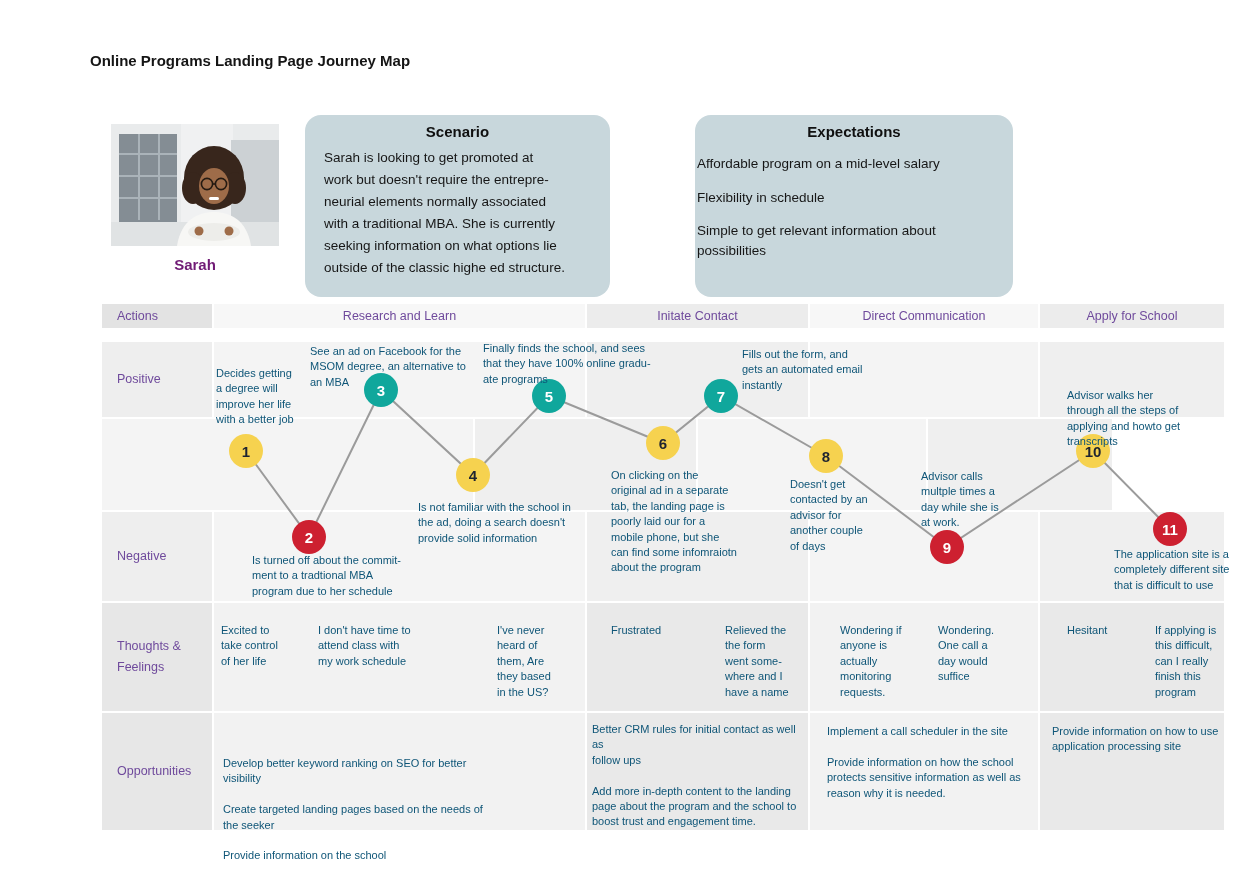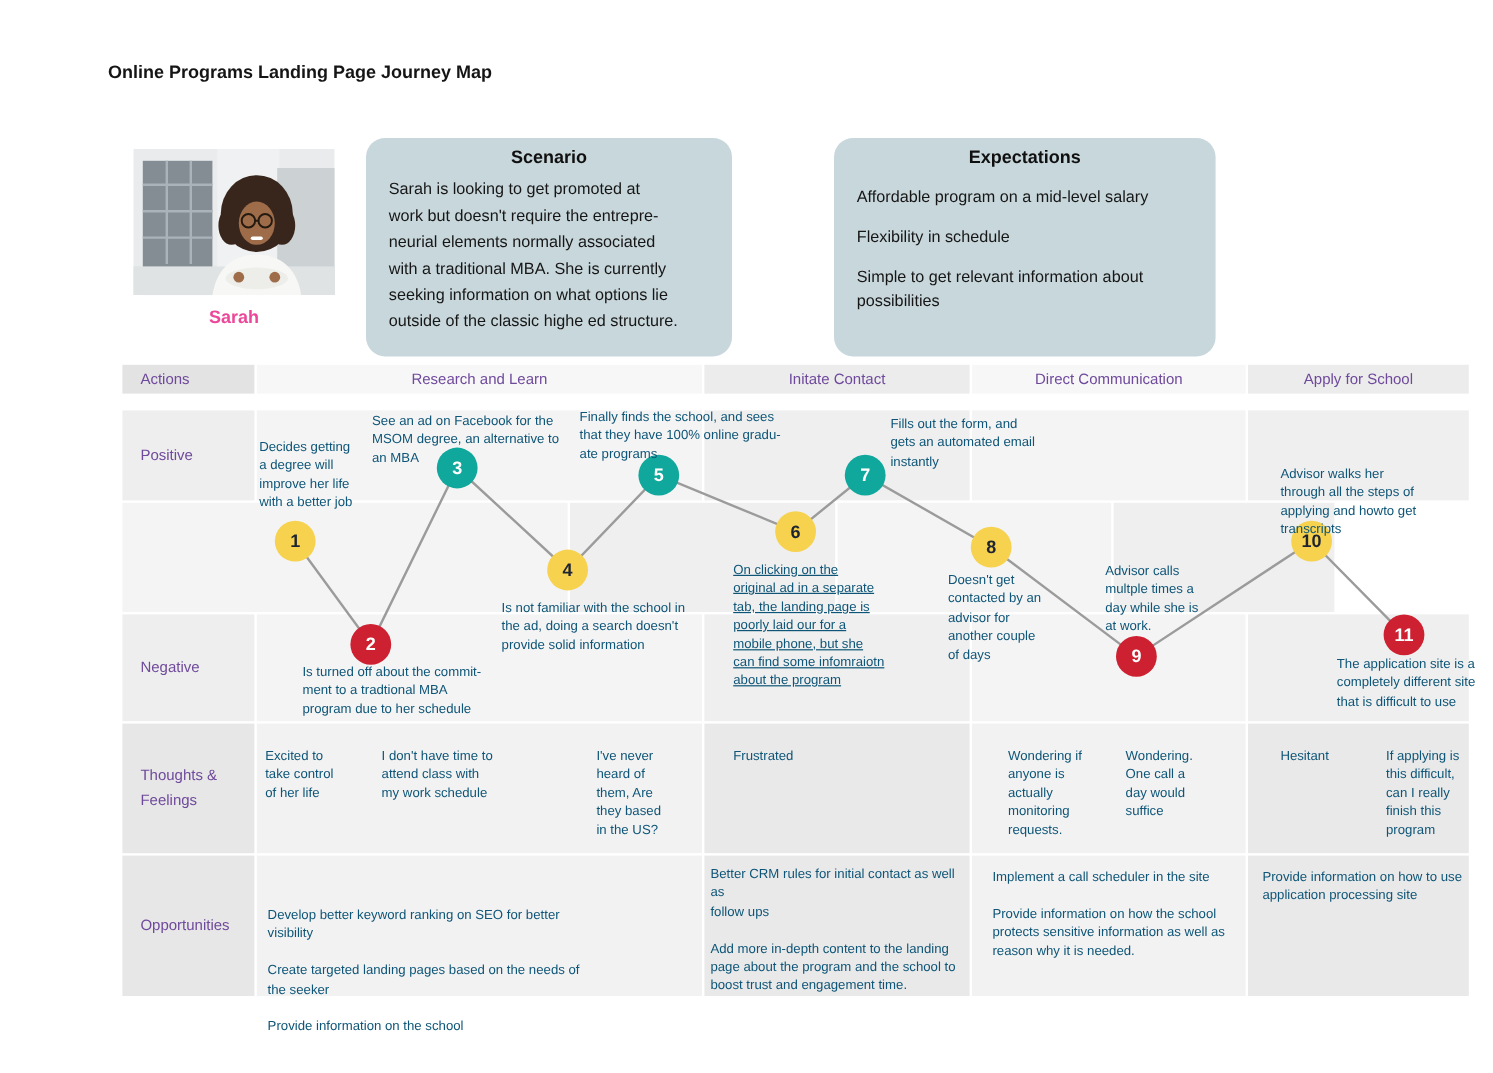--- a/index.html
+++ b/index.html
@@ -2,28 +2,28 @@
 <html><head>
 <meta charset="utf-8">
 <style>
   html,body{margin:0;padding:0;background:#fff;}
   .canvas{position:relative;width:1244px;height:894px;background:#fff;overflow:hidden;
           font-family:"Liberation Sans","DejaVu Sans",sans-serif;margin-left:20px;}
   .page-title{position:absolute;left:70px;top:52px;font-size:15px;font-weight:bold;color:#151515;margin:0;}
   
   .persona-photo{position:absolute;left:91px;top:124px;width:168px;height:122px;overflow:hidden;}
   .persona-name{position:absolute;left:91px;top:256px;width:168px;text-align:center;
-                font-size:15px;font-weight:bold;color:#ec4899;}
+                font-size:15px;font-weight:bold;color:#701a75;}
   
   .info-box{position:absolute;background:#c8d7dc;border-radius:16px;color:#161616;}
   .scenario-box{left:285px;top:115px;width:305px;height:182px;}
   .expectations-box{left:675px;top:115px;width:318px;height:182px;}
   .box-title{text-align:center;font-size:15px;font-weight:bold;padding-top:8px;color:#101010;}
   .box-body{padding:7px 18px 0 19px;font-size:13.5px;line-height:1.63;}
-  .exp-item{padding:0 18px 0 19px;font-size:13.5px;line-height:1.45;margin-top:14px;}
+  .exp-item{padding:0 18px 0 2px;font-size:13.5px;line-height:1.45;margin-top:14px;}
   .pre{white-space:pre-line;}
   
   .band{position:absolute;left:82px;width:1122px;display:flex;}
   .cell{height:100%;box-sizing:border-box;}
   .cell + .cell{margin-left:2px;}
   .w-label{width:110px;}.w-rl{width:371px;}.w-ic{width:221px;}.w-dc{width:228px;}.w-afs{width:184px;}
   .band-header .col-label{background:#e3e3e3;}
   .band-header .col-a{background:#f7f7f7;}
   .band-header .col-b{background:#ececec;}
   .band-chart .col-label{background:#eeeeee;}
@@ -180,21 +180,21 @@
     <div class="annotation pre" style="left: 1047px; top: 388px; width: 130px;">Advisor walks her
 through all the steps of
 applying and howto get
 transcripts</div>
     <div class="annotation pre" style="left: 232px; top: 553px; width: 175px;">Is turned off about the commit-
 ment to a tradtional MBA
 program due to her schedule</div>
     <div class="annotation pre" style="left: 398px; top: 500px; width: 170px;">Is not familiar with the school in
 the ad, doing a search doesn't
 provide solid information</div>
-    <div class="annotation pre" style="left: 591px; top: 468px; width: 145px; text-decoration: underline;">On clicking on the
+    <div class="annotation pre" style="left: 591px; top: 468px; width: 145px;">On clicking on the
 original ad in a separate
 tab, the landing page is
 poorly laid our for a
 mobile phone, but she
 can find some infomraiotn
 about the program</div>
     <div class="annotation pre" style="left: 770px; top: 477px; width: 100px;">Doesn't get
 contacted by an
 advisor for
 another couple
@@ -211,20 +211,25 @@
 of her life</div>
     <div class="thought-item pre" style="left: 298px; top: 623px; width: 130px;">I don't have time to
 attend class with
 my work schedule</div>
     <div class="thought-item pre" style="left: 477px; top: 623px; width: 80px;">I've never
 heard of
 them, Are
 they based
 in the US?</div>
     <div class="thought-item pre" style="left: 591px; top: 623px; width: 80px;">Frustrated</div>
+    <div class="thought-item pre" style="left: 705px; top: 623px; width: 90px;">Relieved the
+the form
+went some-
+where and I
+have a name</div>
     <div class="thought-item pre" style="left: 820px; top: 623px; width: 90px;">Wondering if
 anyone is
 actually
 monitoring
 requests.</div>
     <div class="thought-item pre" style="left: 918px; top: 623px; width: 90px;">Wondering.
 One call a
 day would
 suffice</div>
     <div class="thought-item pre" style="left: 1047px; top: 623px; width: 70px;">Hesitant</div>

